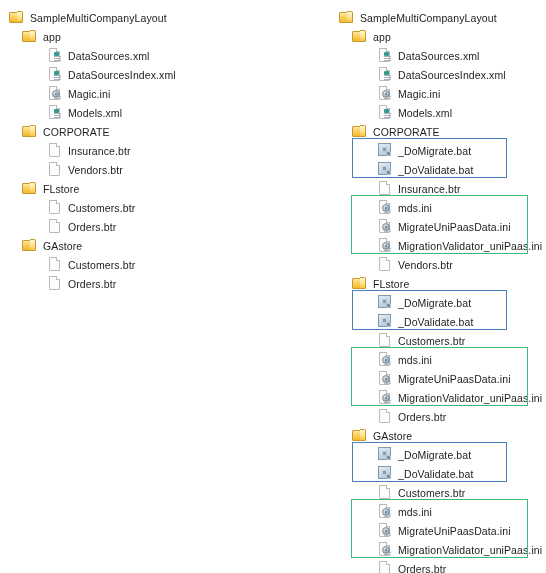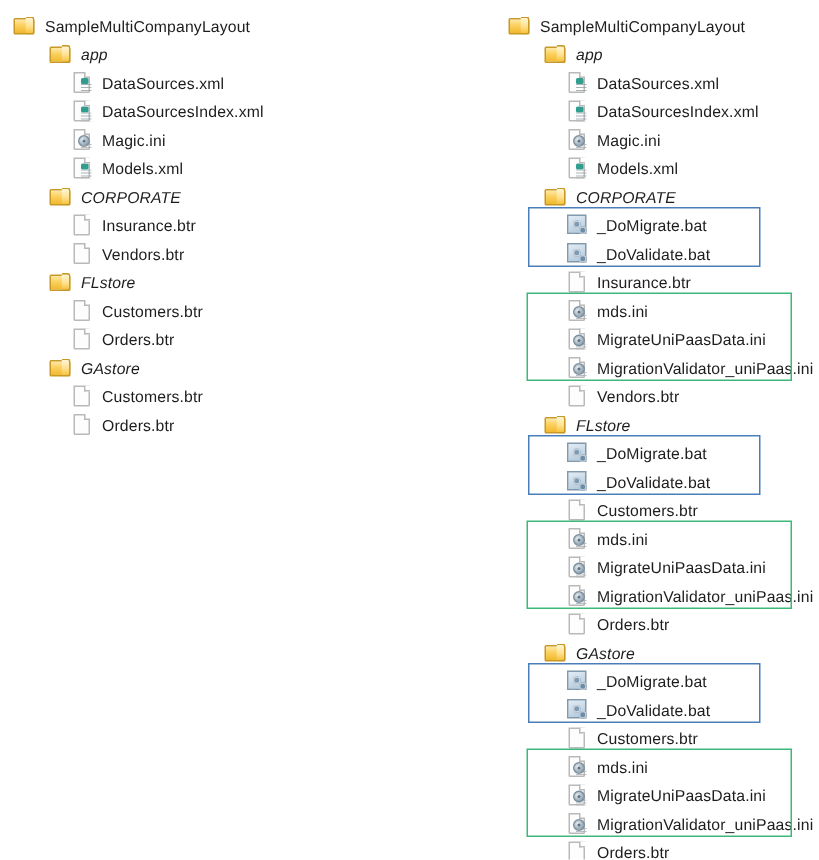--- a/index.html
+++ b/index.html
@@ -46,21 +46,21 @@
   }
   .label {
     line-height: 13px;
     letter-spacing: 0.01em;
     position: relative;
     top: 0px;
   }
 
   
   .lvl0 { padding-left: 9px; }
-  .lvl1 { padding-left: 33px; font-style: italic; }
+  .lvl1 { padding-left: 22px; }
   .lvl2 { padding-left: 47px; }
 
   
   .ic-folder::before {
     content: "";
     position: absolute;
     left: 0px; top: 3px;
     width: 14px; height: 11px;
     border-radius: 1px 2px 1px 1px;
     background: linear-gradient(180deg,#ffe9a8 0%, #fcd263 40%, #f1b92f 100%);

